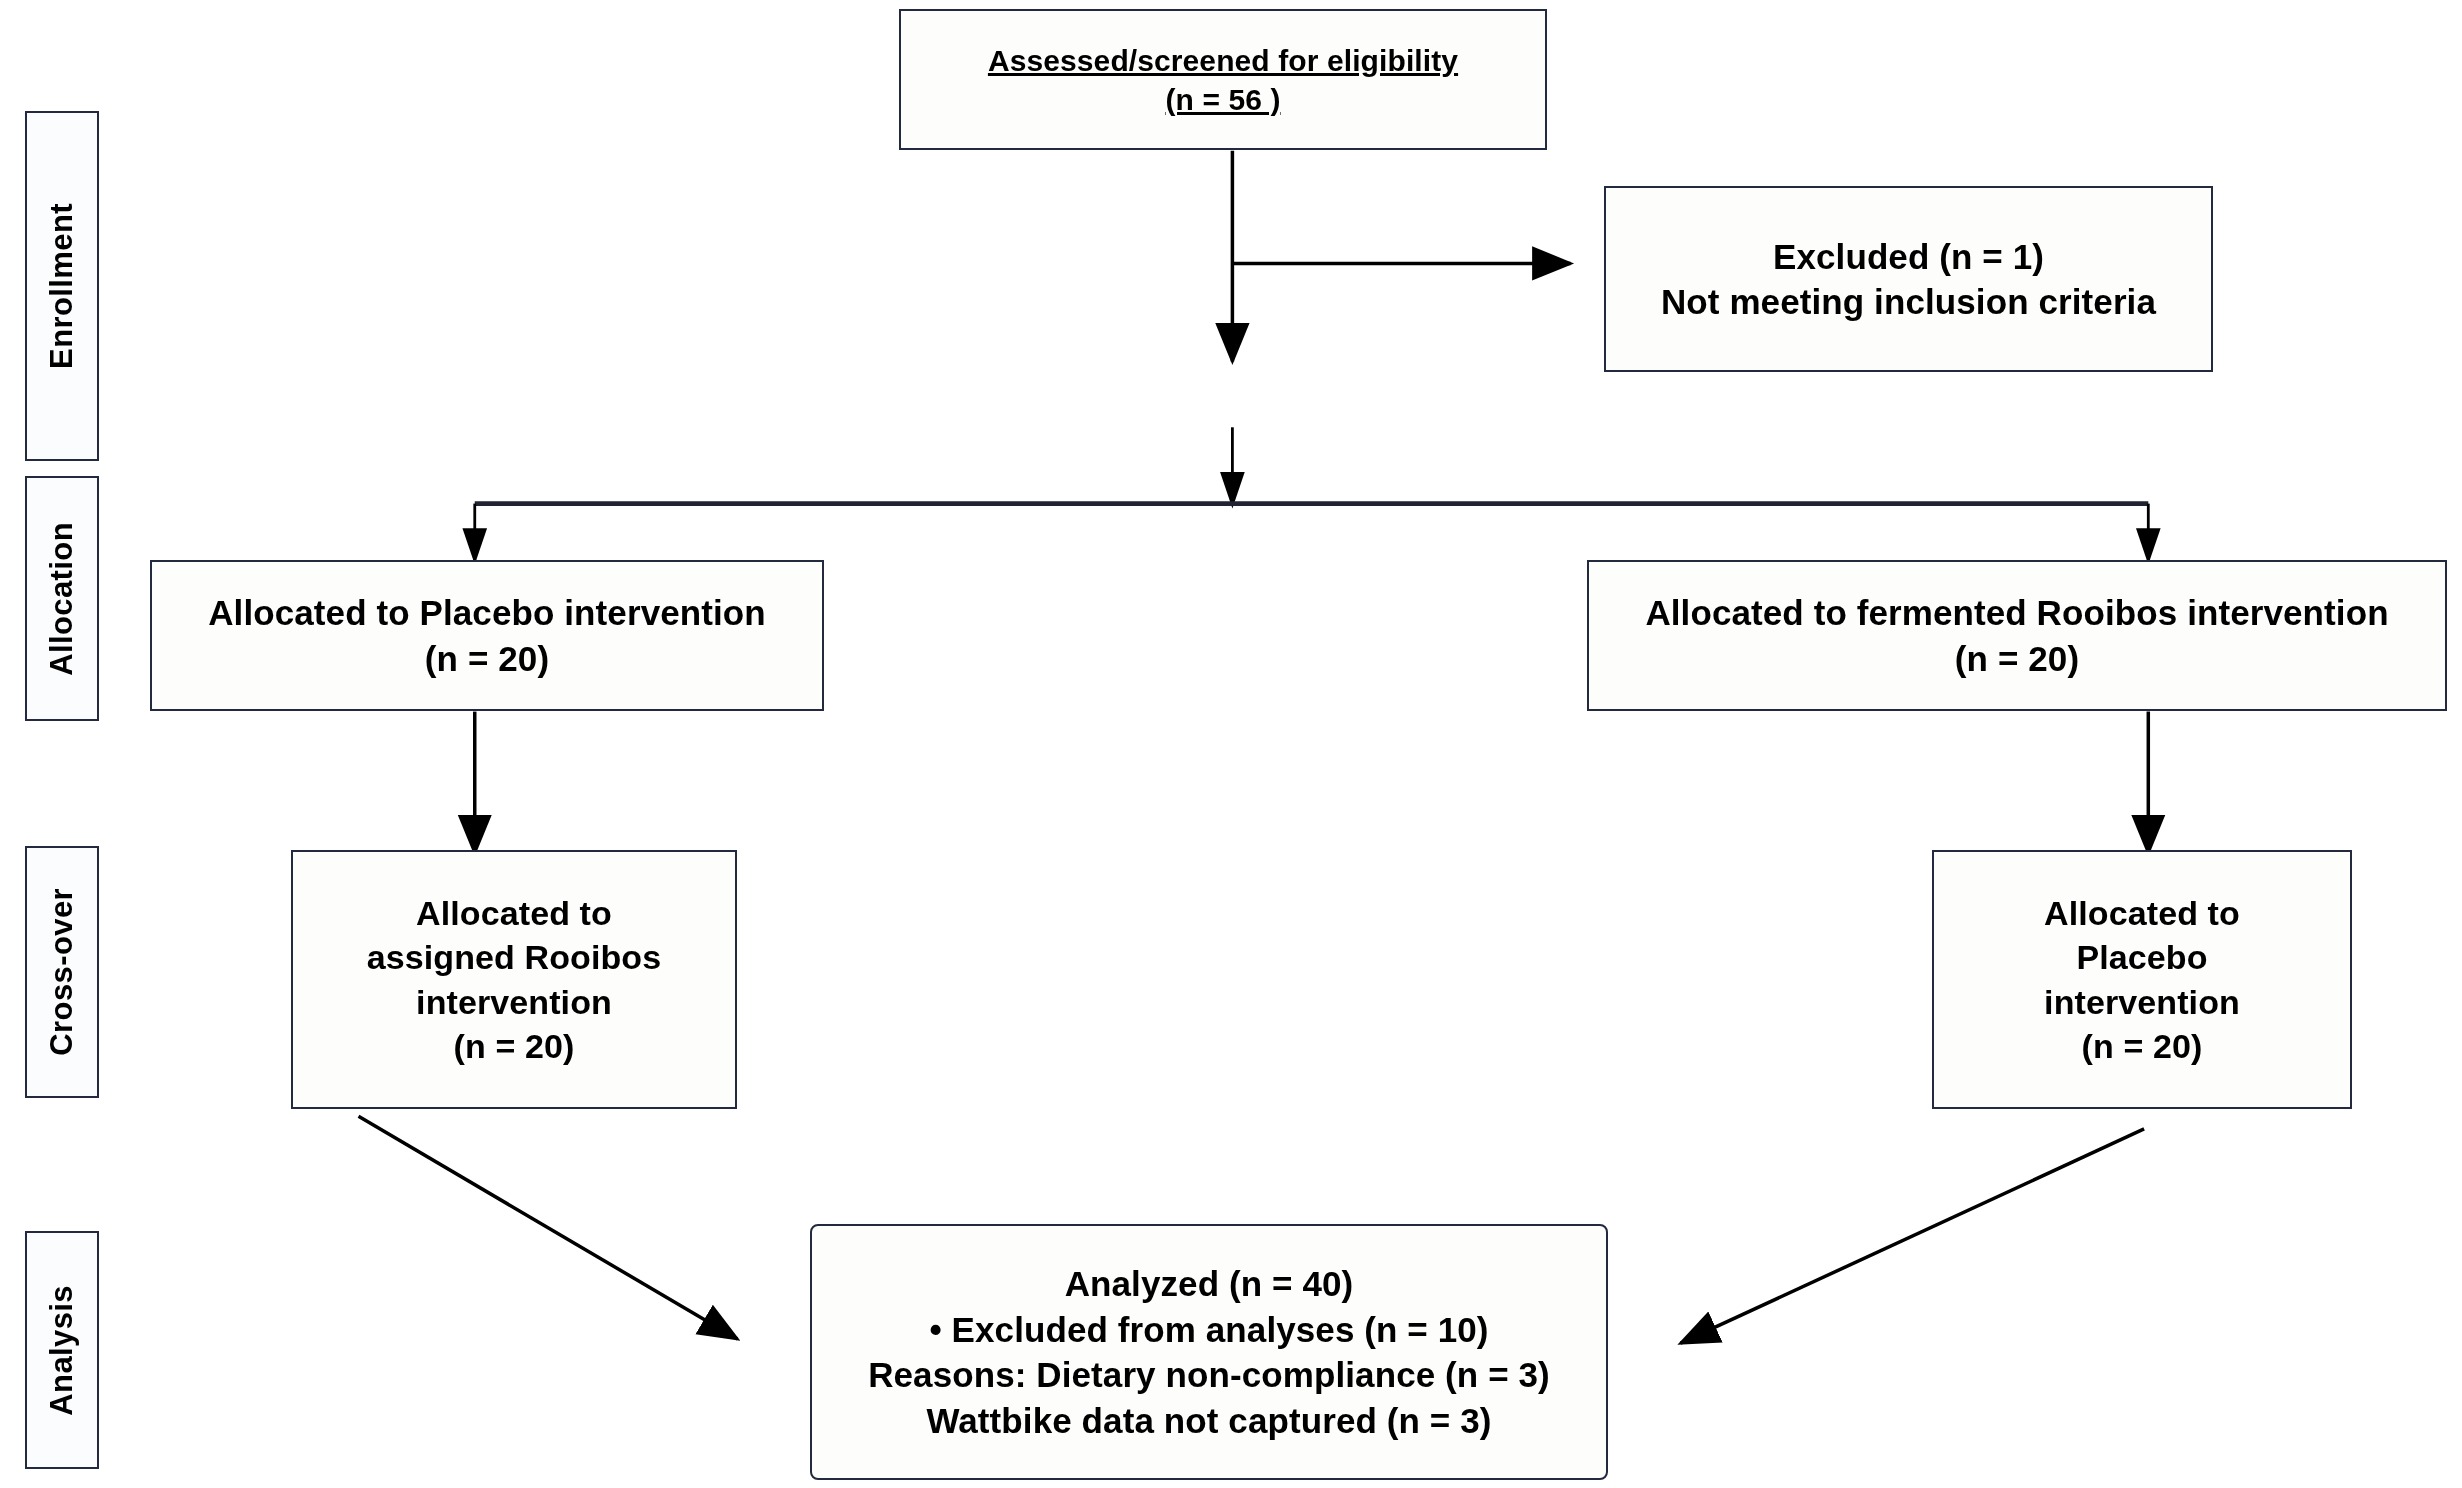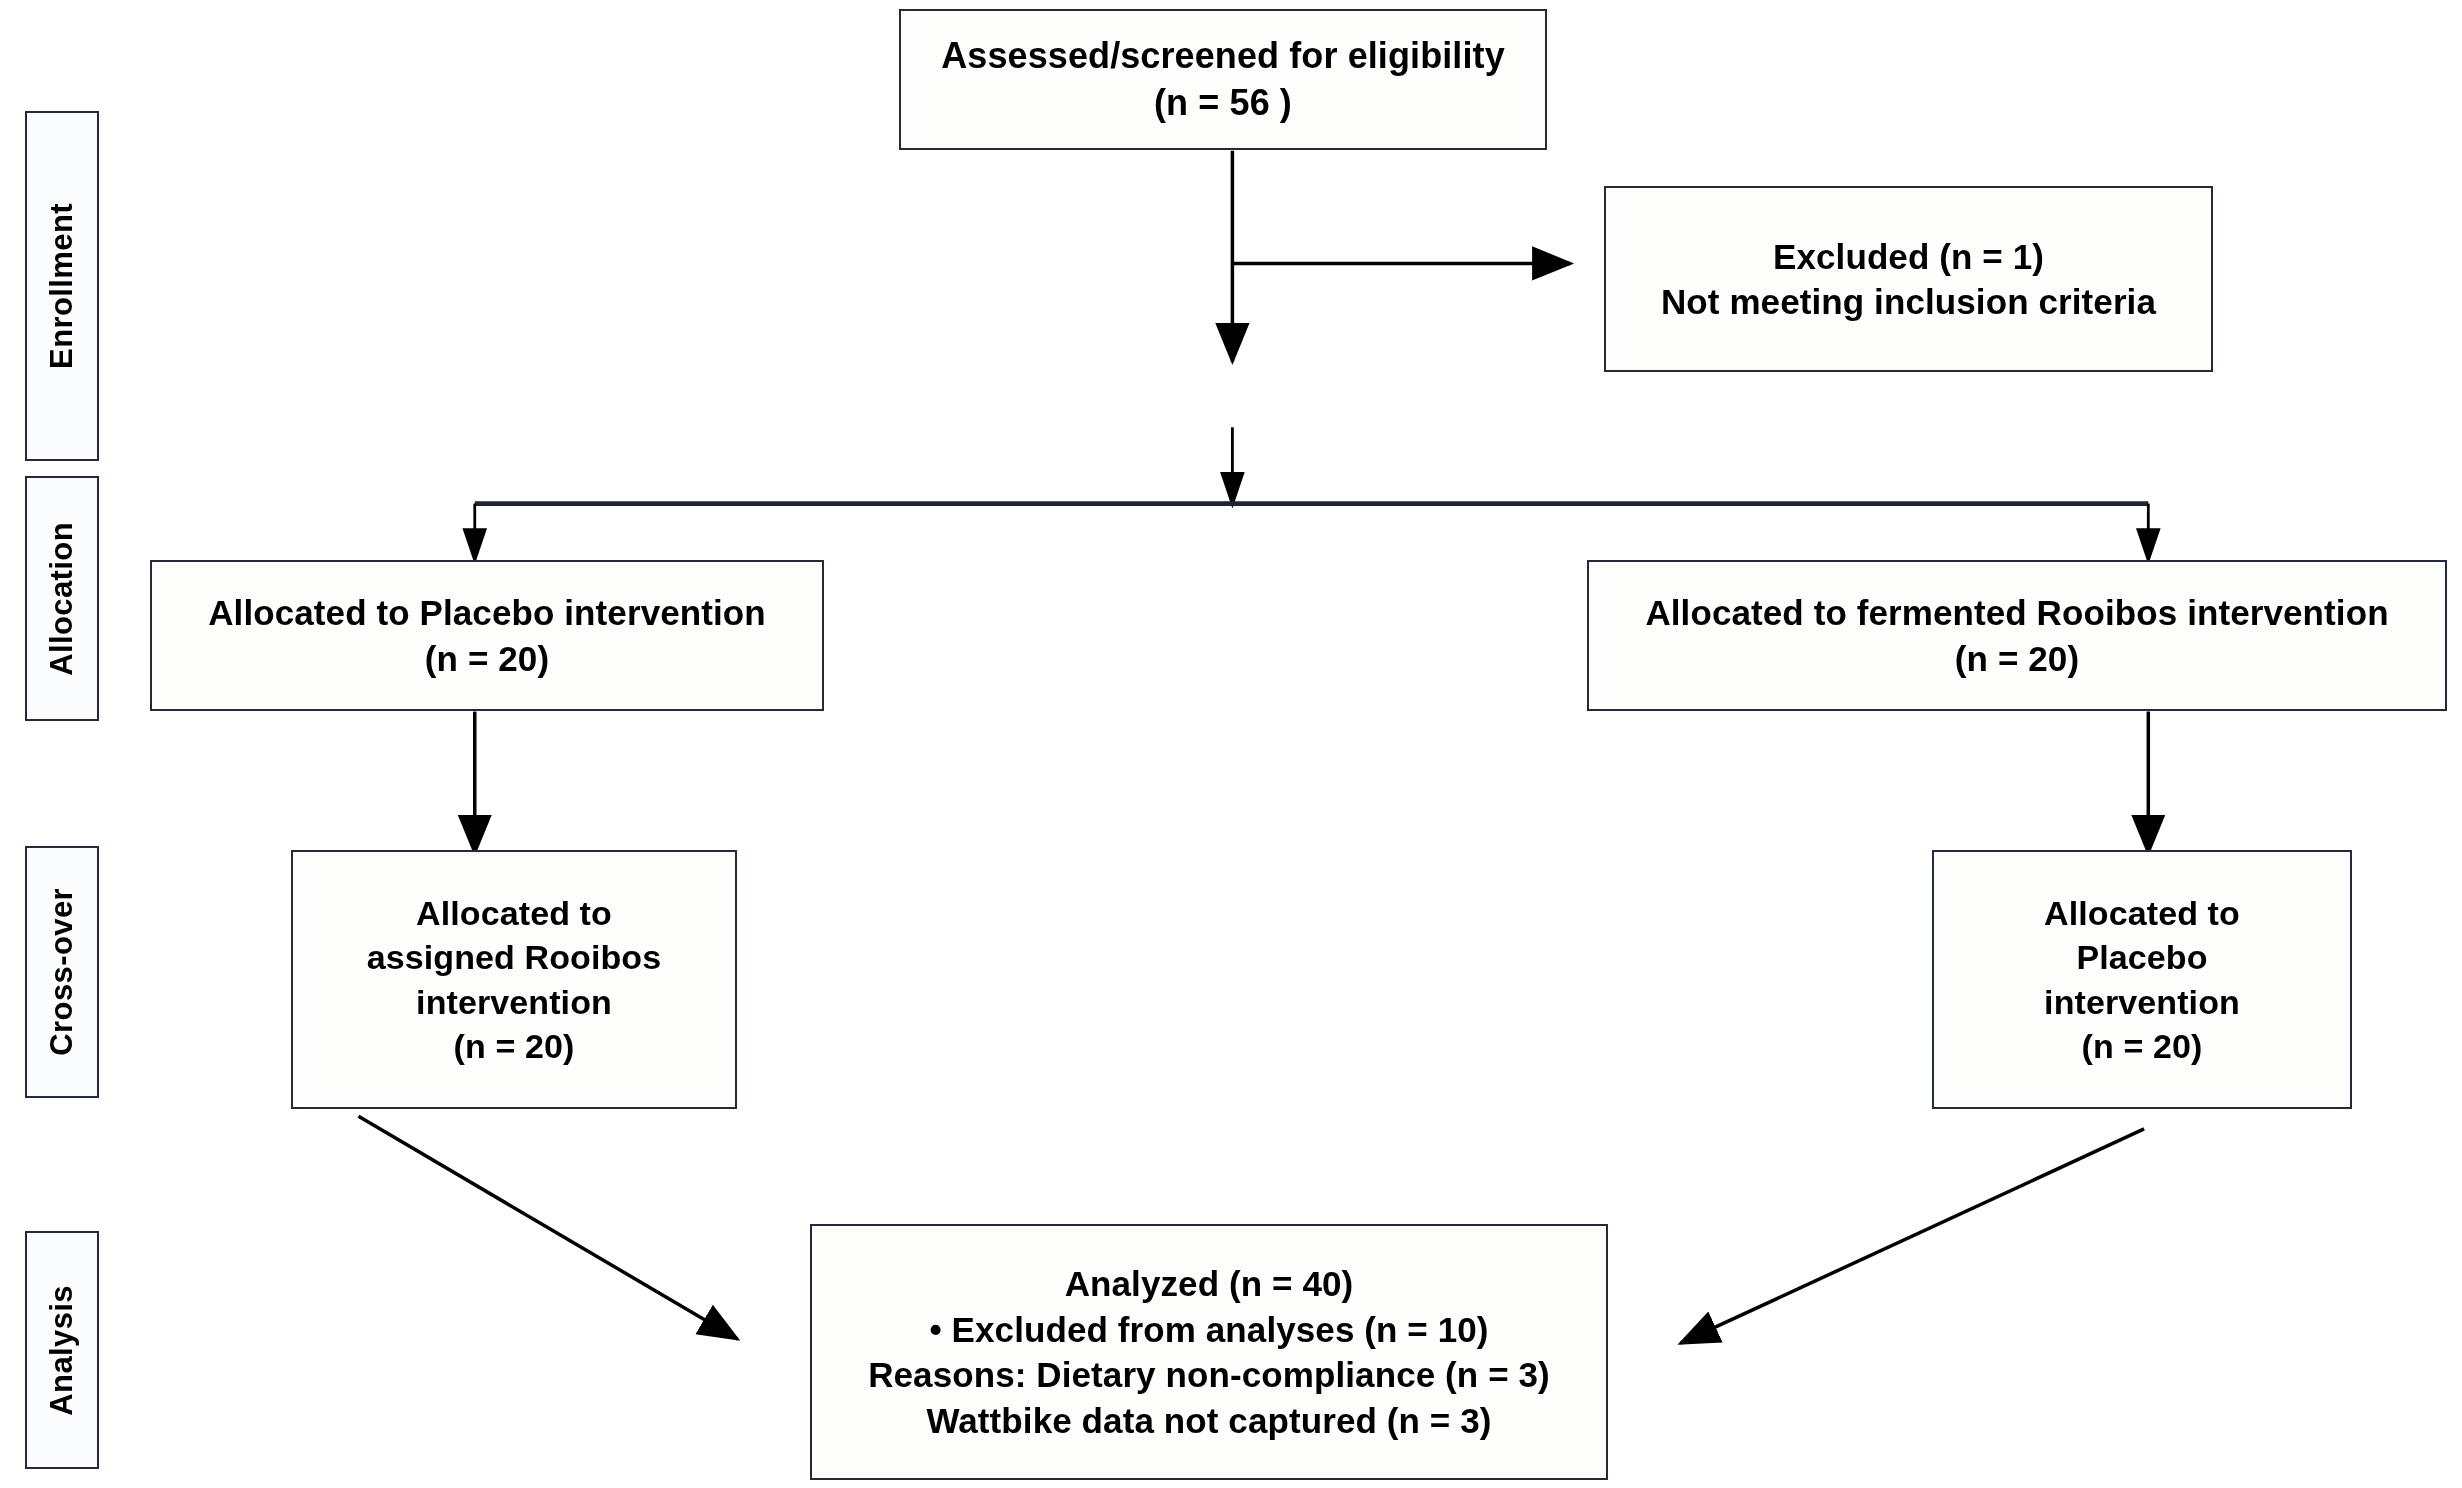--- a/index.html
+++ b/index.html
@@ -54,21 +54,21 @@
   }
   svg.conn {
     position: absolute;
     left: 0;
     top: 0;
     width: 2462px;
     height: 1489px;
     overflow: visible;
     pointer-events: none;
   }
-  .fs-top     { font-size: 36px; }
+  .fs-top     { font-size: 30px; text-decoration: underline; }
   .fs-excl    { font-size: 35px; }
   .fs-rand    { font-size: 35px; }
   .fs-alloc   { font-size: 35px; }
   .fs-cross   { font-size: 34px; }
   .fs-analysis{ font-size: 35px; }
 </style>
 </head>
 <body>
 
 <div id="canvas">
@@ -153,21 +153,21 @@
     <span class="ln">(n = 20)</span>
   </div>
 
   <div class="node fs-cross" style="left:1932px; top:850px; width:420px; height:259px;">
     <span class="ln">Allocated to</span>
     <span class="ln">Placebo</span>
     <span class="ln">intervention</span>
     <span class="ln">(n = 20)</span>
   </div>
 
-  <div class="node fs-analysis" style="left:810px; top:1224px; width:798px; height:256px;">
+  <div class="node fs-analysis" style="left:810px; top:1224px; width:798px; height:256px;border-radius:8px;">
     <span class="ln">Analyzed (n = 40)</span>
     <span class="ln">• Excluded from analyses (n = 10)</span>
     <span class="ln">Reasons: Dietary non-compliance  (n = 3)</span>
     <span class="ln">Wattbike data not captured (n = 3)</span>
   </div>
 
 </div>
 
 
 </body></html>

